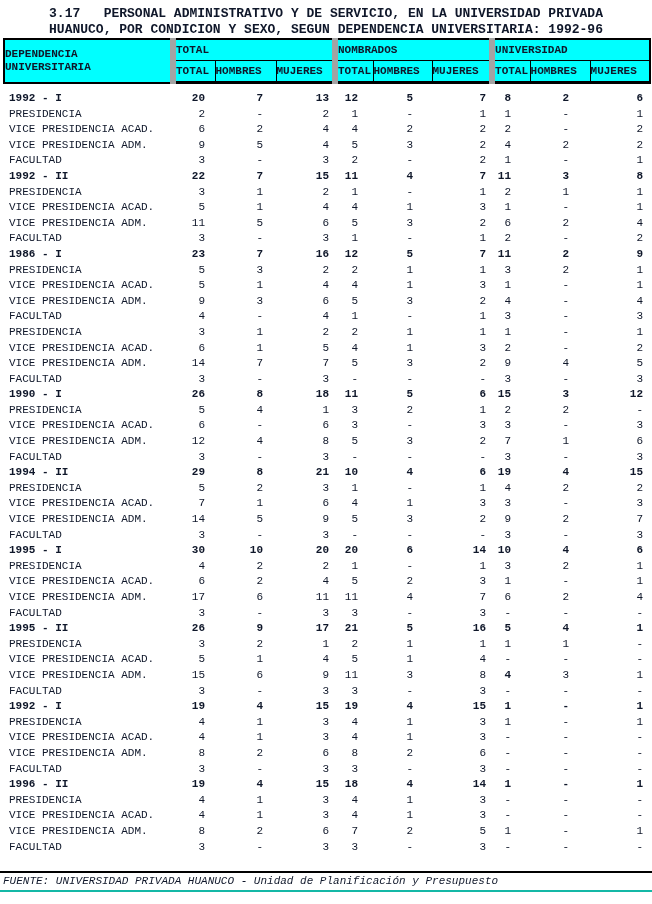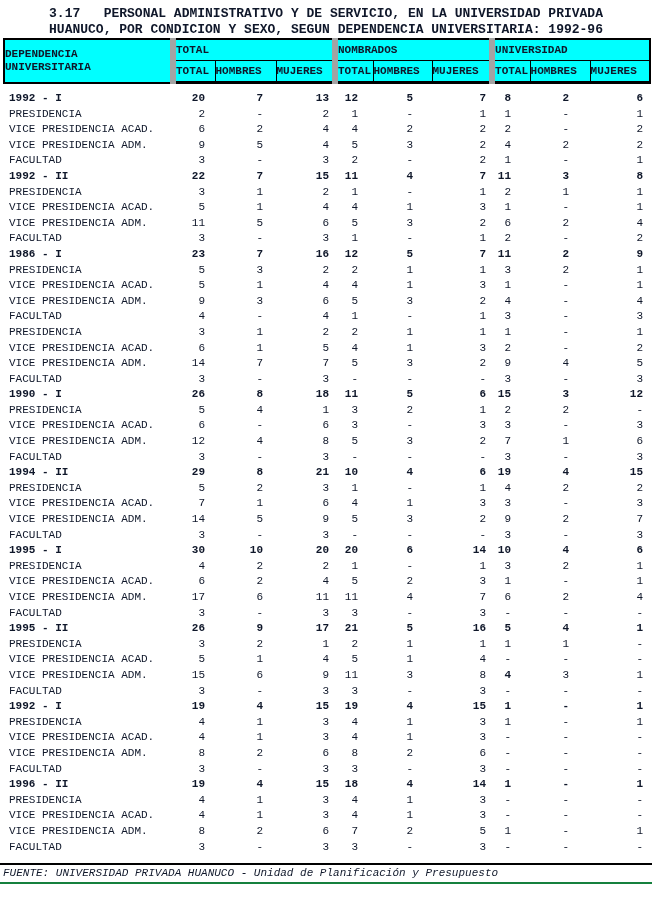--- a/index.html
+++ b/index.html
@@ -37,21 +37,21 @@
   table.bdy td.num:nth-child(3)  { padding-right:12px; }
   table.bdy td.num:nth-child(4)  { padding-right:5px;  }
   table.bdy td.num:nth-child(5)  { padding-right:14px; }
   table.bdy td.num:nth-child(6)  { padding-right:18px; }
   table.bdy td.num:nth-child(7)  { padding-right:5px;  }
   table.bdy td.num:nth-child(8)  { padding-right:18px; }
   table.bdy td.num:nth-child(9)  { padding-right:20px; }
   table.bdy td.num:nth-child(10) { padding-right:6px;  }
 
   .footer {
-    margin-top:8px; border-top:2px solid #000; border-bottom:2px solid #15803d;
+    margin-top:16px; border-top:2px solid #000; border-bottom:2px solid #14b8a6;
     font-size:11px; font-style:italic; line-height:14px; padding:1px 2px 2px 3px;
   }
 </style>
 </head>
 <body>
 
 <div class="page">
 
   <div class="title">
     <span class="title-line">3.17   PERSONAL ADMINISTRATIVO Y DE SERVICIO, EN LA UNIVERSIDAD PRIVADA</span>

